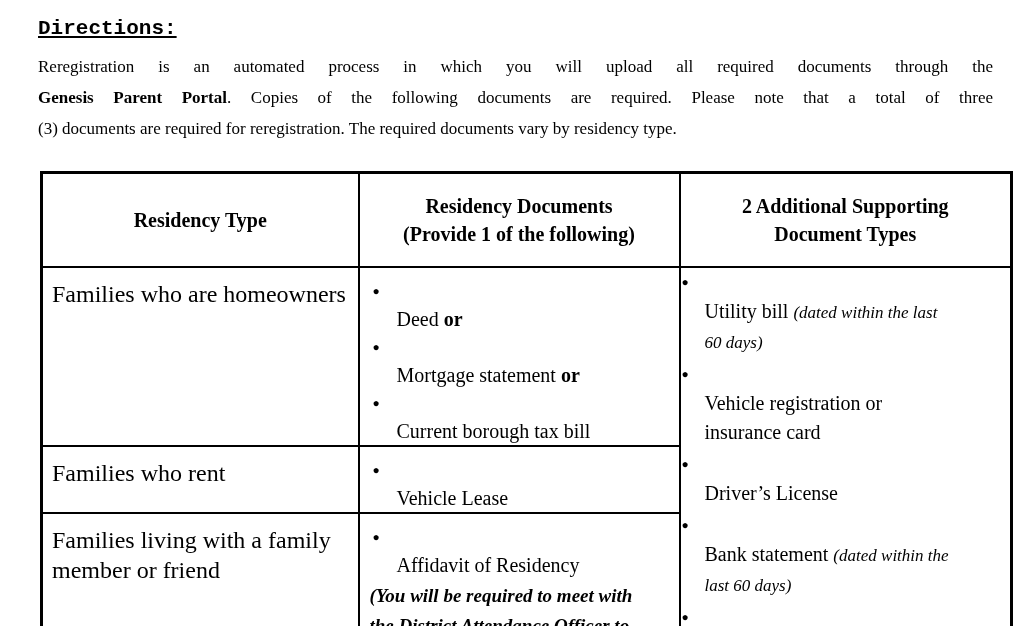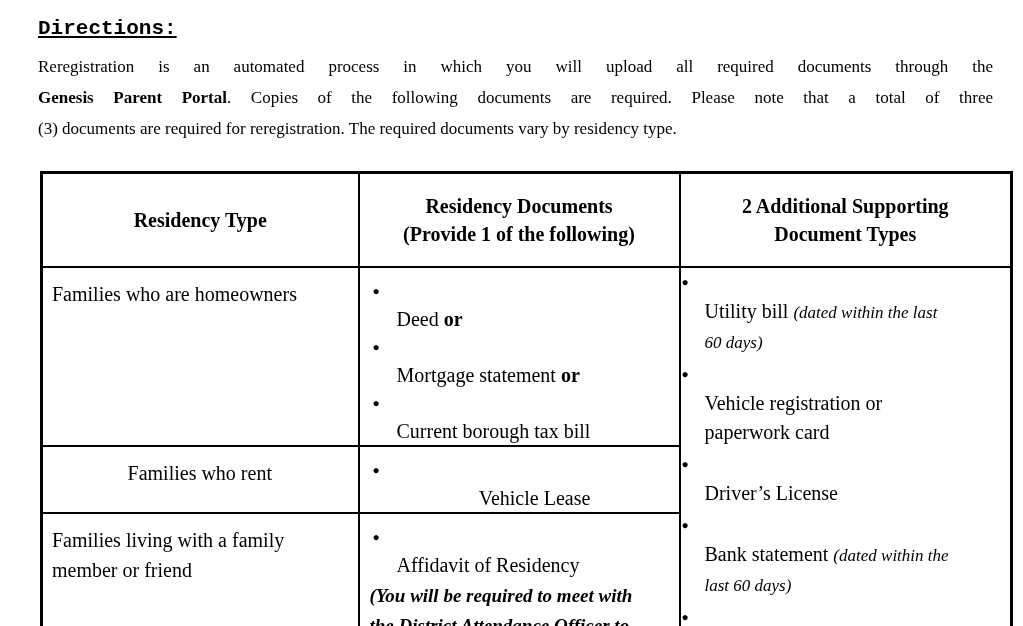--- a/index.html
+++ b/index.html
@@ -45,26 +45,26 @@
   .res-table th {
     font-size: 20px;
     font-weight: bold;
     text-align: center;
     vertical-align: middle;
     white-space: pre-line;
     line-height: 28px;
   }
   tr.header-row { height: 94px; }
   tr.row-1 { height: 108px; }
-  tr.row-2 { height: 52px; text-align: center; }
+  tr.row-2 { height: 52px; }
   tr.row-3 { height: 160px; }
 
   .cell-type {
     padding: 11px 10px 0 9px;
-    font-size: 20px;
+    font-size: 24px;
     line-height: 30px;
     white-space: pre-line;
   }
   .doc-cell { padding: 9px 6px 0 10px; }
   .bullet-item {
     position: relative;
     padding-left: 27px;
     font-size: 20px;
     line-height: 28px;
     white-space: pre-line;
@@ -138,21 +138,21 @@
           </div>
         </div>
       </td>
       <td rowspan="3" class="support-cell">
         <div class="support-item">
           <span class="bullet">●</span><span><span>Utility bill </span><span class="seg-i seg-sm">(dated within the last
 60 days)</span></span>
         </div>
         <div class="support-item">
           <span class="bullet">●</span><span><span>Vehicle registration or
-paperwork card</span></span>
+insurance card</span></span>
         </div>
         <div class="support-item">
           <span class="bullet">●</span><span><span>Driver’s License</span></span>
         </div>
         <div class="support-item">
           <span class="bullet">●</span><span><span>Bank statement </span><span class="seg-i seg-sm">(dated within the
 last 60 days)</span></span>
         </div>
         <div class="support-item">
           <span class="bullet">●</span><span><span>Voter’s Registration</span></span>

